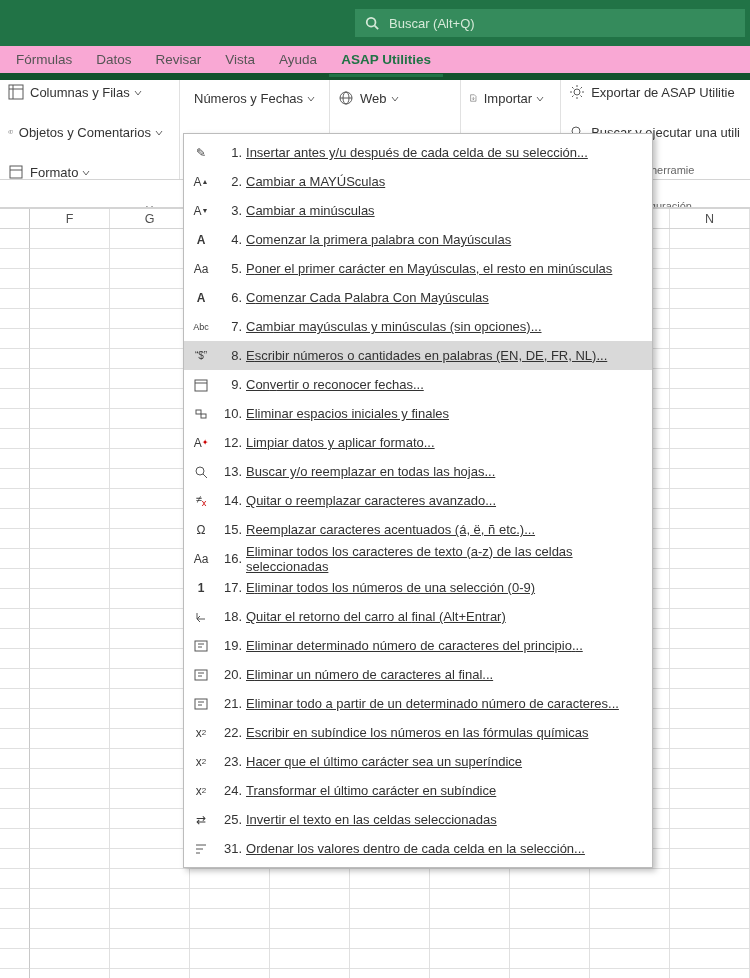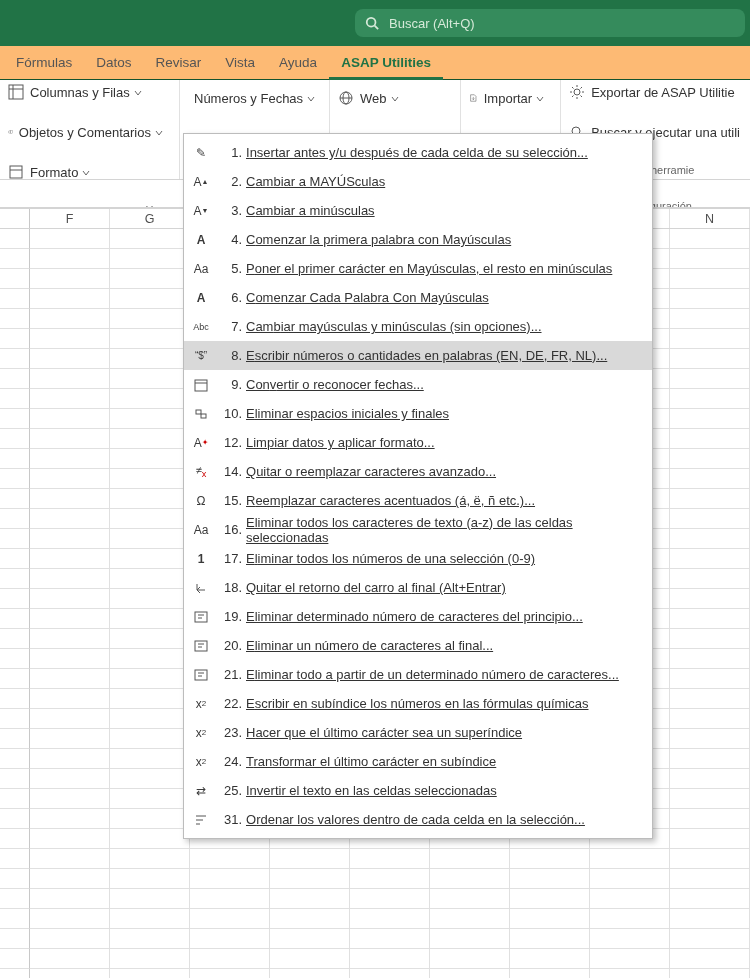--- a/index.html
+++ b/index.html
@@ -1,22 +1,22 @@
 <!DOCTYPE html>
 <html><head>
 <meta charset="utf-8">
 <style>
   * { box-sizing: border-box; margin: 0; padding: 0; font-family: "Segoe UI", Arial, sans-serif; }
   body { width: 750px; height: 978px; background: #ffffff; overflow: hidden; font-size: 13px; color: #333; }
 
   .titlebar { height: 46px; background: #217346; display: flex; align-items: center; padding-left: 355px; }
-  .search-box { height: 28px; width: 390px; background: #358b5c; border-radius: 8px; display: flex; align-items: center; padding: 0 10px; color: #d6ead9; font-size: 13px; }
+  .search-box { height: 28px; width: 390px; background: #358b5c; border-radius: 0; display: flex; align-items: center; padding: 0 10px; color: #d6ead9; font-size: 13px; }
   .search-box svg { width: 14px; height: 14px; margin-right: 10px; fill: none; stroke: #d6ead9; stroke-width: 2; }
 
-  .tabs { height: 34px; background: #fdba74; border-bottom: 1px solid #14532d; display: flex; align-items: center; padding: 0 4px; }
+  .tabs { height: 34px; background: #f9a8d4; border-bottom: 7px solid #14532d; display: flex; align-items: center; padding: 0 4px; }
   .tab { padding: 0 12px; height: 34px; display: flex; align-items: center; font-size: 13.5px; color: #555; cursor: pointer; }
   .tab.active { color: #217346; border-bottom: 3px solid #217346; font-weight: 600; padding-top:3px; }
 
   .ribbon { display: flex; background: #fff; border-bottom: 1px solid #d4d4d4; height: 100px; }
   .ribbon-group { border-right: 1px solid #e1e1e1; padding: 4px 2px 0 2px; display: flex; flex-direction: column; gap: 24px; }
   .ribbon-btn { height: 28px; display: flex; align-items: center; padding: 0 8px 0 6px; font-size: 13px; color: #333; cursor: pointer; white-space: nowrap; }
   .ribbon-btn svg, .ribbon-btn .ricon { width: 16px; height: 16px; margin-right: 6px; }
   .ribbon-btn .caret { margin-left: 4px; }
   .ribbon-btn.boxed { border: 1px solid #b8b8b8; border-radius: 2px; padding: 2px 6px; height: 24px; margin: 2px 4px; }
 
@@ -733,20 +733,30 @@
       <span class="dd-num">10.</span>
       <span class="dd-text"><span class="ul">E</span>liminar espacios iniciales y finales</span>
     </div>
     <div class="dd-item">
       <span class="dd-ico">A<span style="color:#c00;font-size:8px">✦</span></span>
       <span class="dd-num">12.</span>
       <span class="dd-text">Limpiar <span class="ul">d</span>atos y aplicar formato...</span>
     </div>
     <div class="dd-item">
       <span class="dd-ico">
+        <svg width="16" height="16" viewBox="0 0 16 16" fill="none" stroke="#555">
+          <circle cx="7" cy="7" r="4"></circle>
+          <line x1="10" y1="10" x2="14" y2="14"></line>
+        </svg>
+      </span>
+      <span class="dd-num">13.</span>
+      <span class="dd-text"><span class="ul">B</span>uscar y/o reemplazar en todas las hojas...</span>
+    </div>
+    <div class="dd-item">
+      <span class="dd-ico">
         <span style="font-size:11px">≠<sub style="color:#c00">x</sub></span>
       </span>
       <span class="dd-num">14.</span>
       <span class="dd-text"><span class="ul">Q</span>uitar o reemplazar caracteres avanzado...</span>
     </div>
     <div class="dd-item">
       <span class="dd-ico">Ω</span>
       <span class="dd-num">15.</span>
       <span class="dd-text"><span class="ul">R</span>eemplazar caracteres acentuados (á, ë, ñ etc.)...</span>
     </div>

